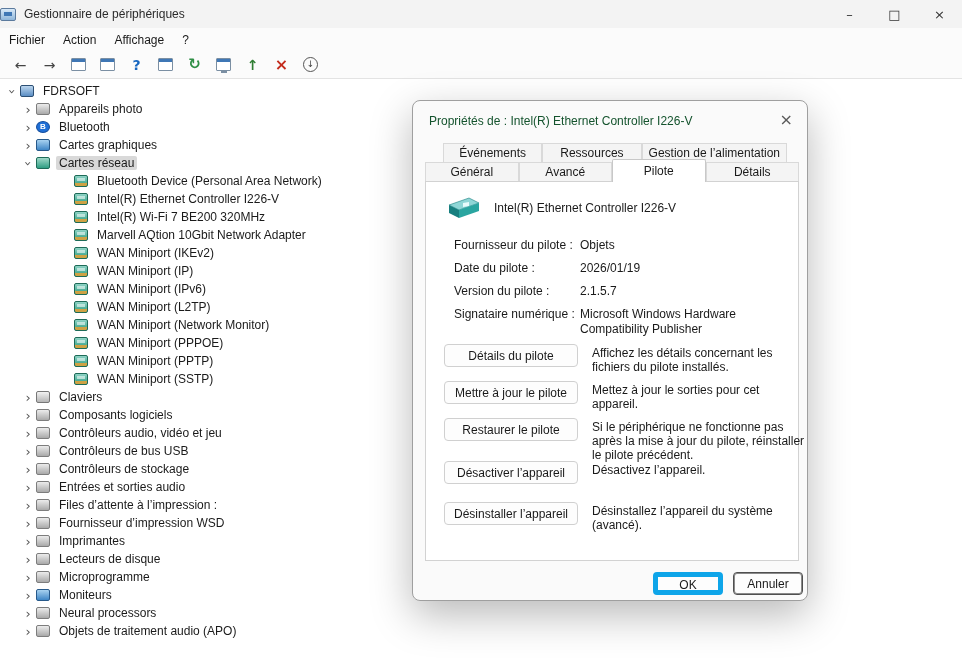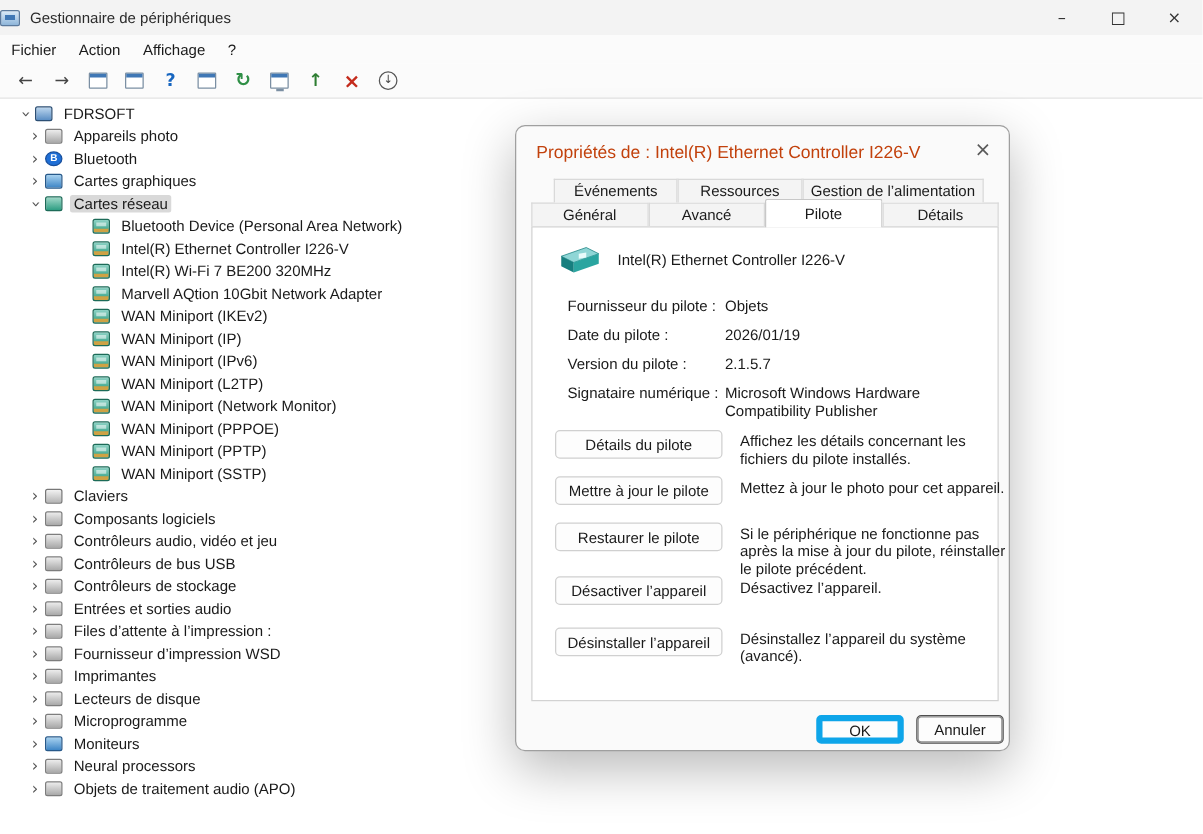--- a/index.html
+++ b/index.html
@@ -53,21 +53,21 @@
   .tico.keyboard{background:linear-gradient(#f2f2f2,#b5b5b5);border-color:#777}
   .tico.network-adapter::after{content:"";position:absolute;left:2px;top:2px;right:2px;height:3px;
         background:rgba(255,255,255,.55)}
   .tlabel{padding:0 3px}
   .trow.sel .tlabel{background:#d9d9d9;border-radius:2px}
 
   
   .dialog{position:absolute;left:412px;top:100px;width:396px;height:501px;background:#fafafa;
           border:1px solid #9f9f9f;border-radius:8px;box-shadow:0 14px 42px rgba(0,0,0,.28);z-index:10}
   .dlg-titlebar{height:40px;display:flex;align-items:center;padding:0 16px;position:relative}
-  .dlg-title{color:#c2410c;font-size:14px;white-space:nowrap}
+  .dlg-title{color:#14532d;font-size:12px;white-space:nowrap}
   .dlg-close{position:absolute;right:14px;top:9px;font-size:16px;color:#5a5a5a;
              font-family:"DejaVu Sans",sans-serif;cursor:default}
   .tabs{position:absolute;display:flex}
   .tabs-top{left:30px;top:42px;width:344px}
   .tabs-bottom{left:12px;top:61px;width:374px}
   .tab{flex:1;height:19px;display:flex;align-items:center;justify-content:center;
        background:#f4f4f4;border:1px solid #d9d9d9;border-bottom:none;font-size:12px;
        position:relative;white-space:nowrap;padding:0 6px}
   .tabs-top .tab.wide{flex:1.5}
   .tab.active{background:#fff;border-color:#c8c8c8;height:23px;top:-3px;z-index:6;
@@ -137,21 +137,21 @@
       <span class="g update">↑</span>
     </div>
     <div class="tb-btn">
       <span class="g delete">×</span>
     </div>
     <div class="tb-btn">
       <span class="g disable">↓</span>
     </div>
   </div>
 <div class="tree">
-    <div class="trow" style="padding-left: 12px;">
+    <div class="trow" style="padding-left: 4px;">
       <span class="chev exp">›</span>
       <span class="tico computer"></span>
       <span class="tlabel">FDRSOFT</span>
     </div>
     <div class="trow" style="padding-left: 20px;">
       <span class="chev">›</span>
       <span class="tico camera"></span>
       <span class="tlabel">Appareils photo</span>
     </div>
     <div class="trow" style="padding-left: 20px;">
@@ -348,21 +348,21 @@
           <span class="f-value">Microsoft Windows Hardware Compatibility Publisher</span>
         </div>
       </div>
     <div>
         <div class="act" style="top: 162px;">
           <button class="act-btn">Détails du pilote</button>
           <div class="act-desc">Affichez les détails concernant les fichiers du pilote installés.</div>
         </div>
         <div class="act" style="top: 199px;">
           <button class="act-btn">Mettre à jour le pilote</button>
-          <div class="act-desc">Mettez à jour le photo pour cet appareil.</div>
+          <div class="act-desc">Mettez à jour le sorties pour cet appareil.</div>
         </div>
         <div class="act" style="top: 236px;">
           <button class="act-btn">Restaurer le pilote</button>
           <div class="act-desc">Si le périphérique ne fonctionne pas après la mise à jour du pilote, réinstaller le pilote précédent.</div>
         </div>
         <div class="act" style="top: 279px;">
           <button class="act-btn">Désactiver l’appareil</button>
           <div class="act-desc">Désactivez l’appareil.</div>
         </div>
         <div class="act" style="top: 320px;">

